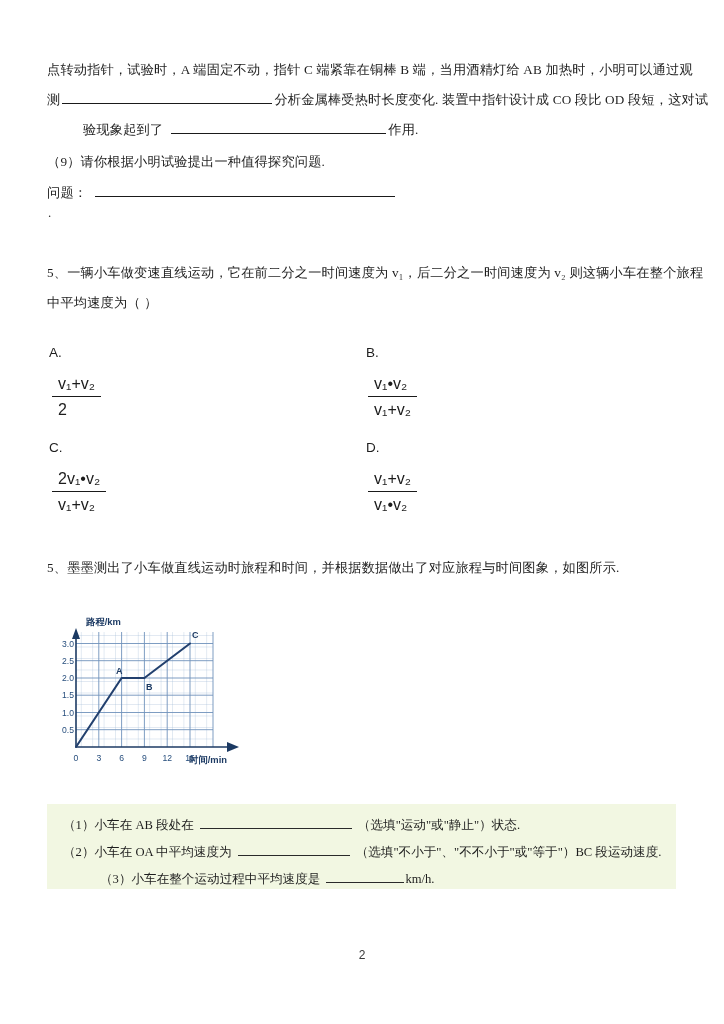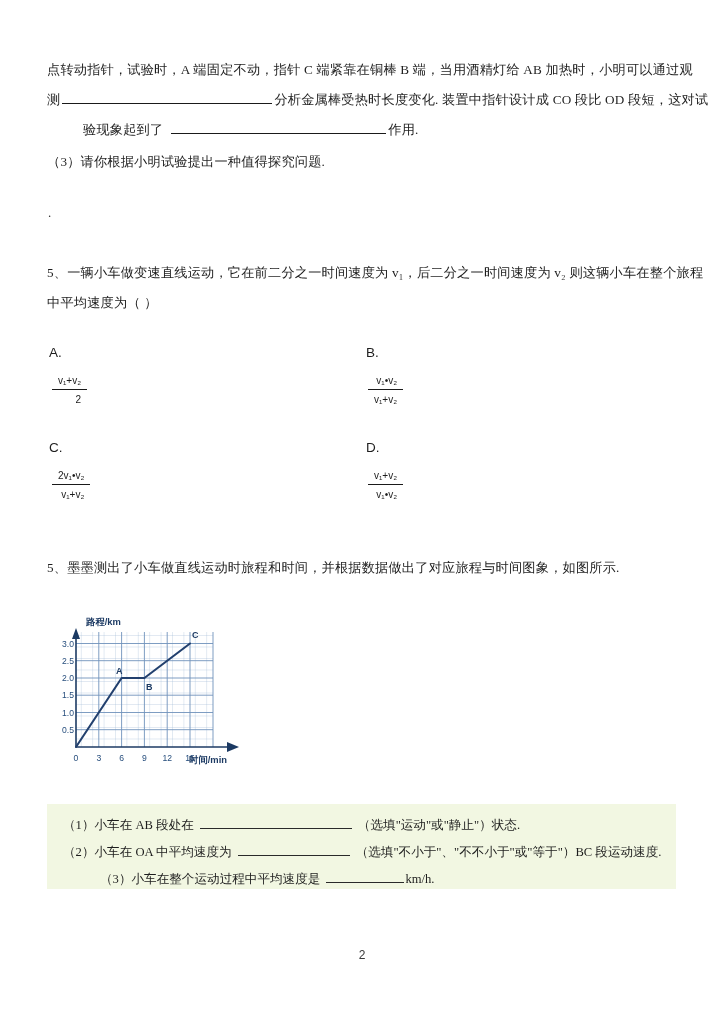--- a/index.html
+++ b/index.html
@@ -48,22 +48,22 @@
   
   .mc-label {
     position: absolute;
     font-size: 13.5px;
     font-family: "Liberation Sans", sans-serif;
     color: #1e1e1e;
   }
   .frac {
     position: absolute;
     font-family: "Liberation Sans", sans-serif;
-    font-size: 10px;
-    text-align: right;
+    font-size: 16px;
+    text-align: left;
   }
   .frac .num {
     display: block;
     padding: 0 6px 3px 6px;
     white-space: nowrap;
   }
   .frac .bar {
     display: block;
     border-top: 1.1px solid #1a1a1a;
     width: 100%;
@@ -122,22 +122,25 @@
   <div class="para" style="left:47px; top:55px;">点转动指针，试验时，A 端固定不动，指针 C 端紧靠在铜棒 B 端，当用酒精灯给 AB 加热时，小明可以通过观</div>
 
   <div class="para" style="left:47px; top:85px;">
     <span>测</span><span class="blank" style="width:210px;"></span><span>分析金属棒受热时长度变化. 装置中指针设计成 CO 段比 OD 段短，这对试</span>
   </div>
 
   <div class="para" style="left:47px; top:115px;margin-left:36px;">
     <span>验现象起到了</span><span class="blank" style="width:215px; margin-left:8px;"></span><span>作用.</span>
   </div>
 
-  <div class="para" style="left:47px; top:147px;">（3）请你根据小明试验提出一种值得探究问题.</div>
-
+  <div class="para" style="left:47px; top:147px;">（9）请你根据小明试验提出一种值得探究问题.</div>
+
+  <div class="para" style="left:47px; top:178px;">
+    <span>问题：</span><span class="blank" style="width:300px; margin-left:8px;"></span>
+  </div>
 
   <div class="small-dot" style="left:48px; top:205px;">.</div>
 
   <div class="para" style="left:47px; top:258px;">5、一辆小车做变速直线运动，它在前二分之一时间速度为 v₁，后二分之一时间速度为 v₂ 则这辆小车在整个旅程</div>
 
   <div class="para" style="left:47px; top:288px;">中平均速度为（       ）</div>
 
   <div class="mc-label" style="left:49px; top:345px;">A.</div>
   <div class="frac" style="left:52px; top:375px;">
     <span class="num">v₁+v₂</span>

